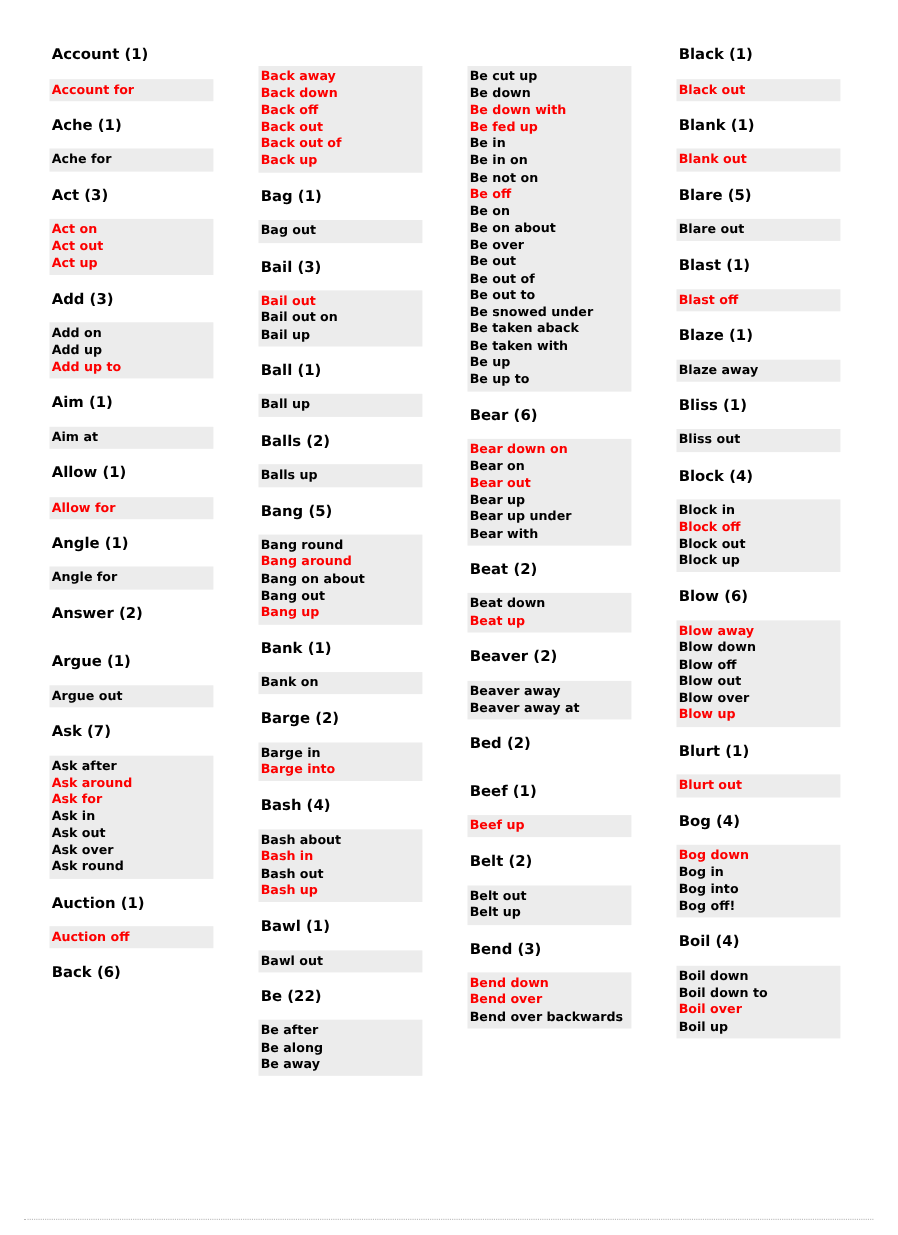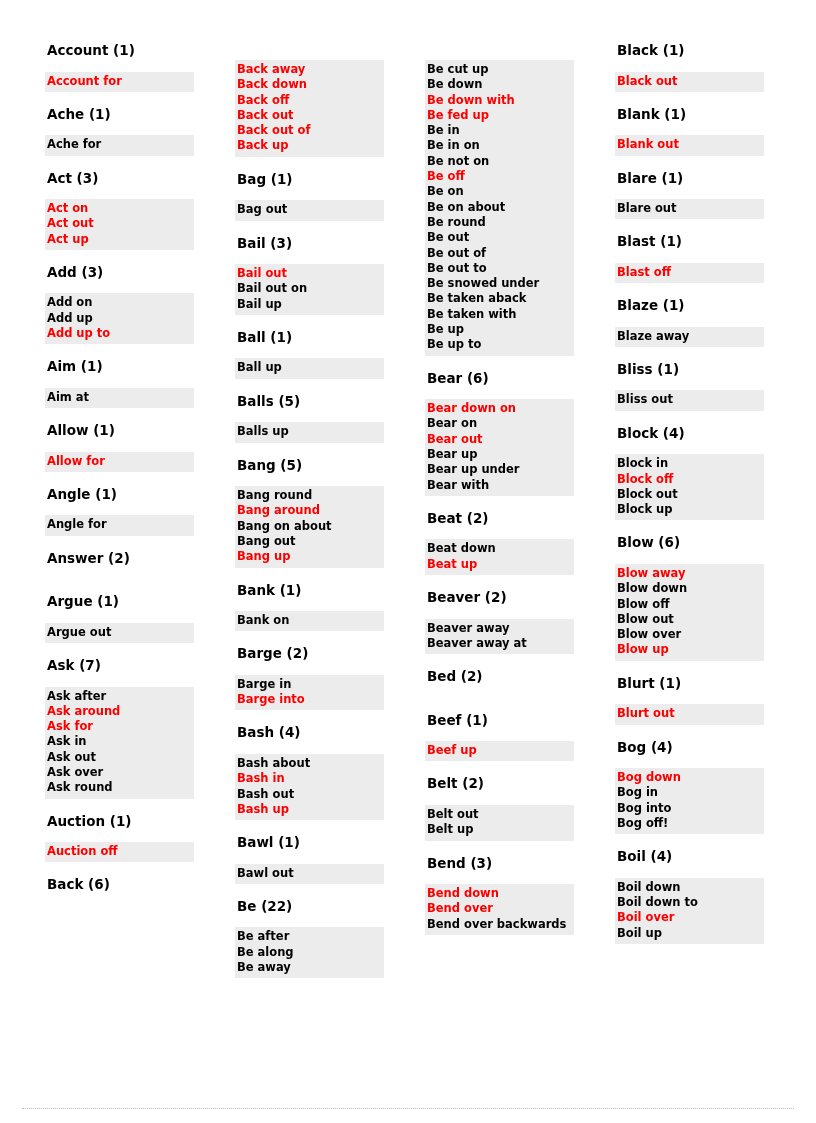--- a/index.html
+++ b/index.html
@@ -193,21 +193,21 @@
           <div class="entry">Bail out on</div>
           <div class="entry">Bail up</div>
         </div>
         <div class="heading-spacer-top"></div>
         <div class="verb-heading">Ball (1)</div>
         <div class="heading-spacer-bottom"></div>
         <div class="entry-box">
           <div class="entry">Ball up</div>
         </div>
         <div class="heading-spacer-top"></div>
-        <div class="verb-heading">Balls (5)</div>
+        <div class="verb-heading">Balls (2)</div>
         <div class="heading-spacer-bottom"></div>
         <div class="entry-box">
           <div class="entry">Balls up</div>
         </div>
         <div class="heading-spacer-top"></div>
         <div class="verb-heading">Bang (5)</div>
         <div class="heading-spacer-bottom"></div>
         <div class="entry-box">
           <div class="entry">Bang round</div>
           <div class="entry red">Bang around</div>
@@ -257,21 +257,21 @@
           <div class="entry">Be cut up</div>
           <div class="entry">Be down</div>
           <div class="entry red">Be down with</div>
           <div class="entry red">Be fed up</div>
           <div class="entry">Be in</div>
           <div class="entry">Be in on</div>
           <div class="entry">Be not on</div>
           <div class="entry red">Be off</div>
           <div class="entry">Be on</div>
           <div class="entry">Be on about</div>
-          <div class="entry">Be round</div>
+          <div class="entry">Be over</div>
           <div class="entry">Be out</div>
           <div class="entry">Be out of</div>
           <div class="entry">Be out to</div>
           <div class="entry">Be snowed under</div>
           <div class="entry">Be taken aback</div>
           <div class="entry">Be taken with</div>
           <div class="entry">Be up</div>
           <div class="entry">Be up to</div>
         </div>
         <div class="heading-spacer-top"></div>
@@ -330,21 +330,21 @@
         <div class="entry-box">
           <div class="entry red">Black out</div>
         </div>
         <div class="heading-spacer-top"></div>
         <div class="verb-heading">Blank (1)</div>
         <div class="heading-spacer-bottom"></div>
         <div class="entry-box">
           <div class="entry red">Blank out</div>
         </div>
         <div class="heading-spacer-top"></div>
-        <div class="verb-heading">Blare (1)</div>
+        <div class="verb-heading">Blare (5)</div>
         <div class="heading-spacer-bottom"></div>
         <div class="entry-box">
           <div class="entry">Blare out</div>
         </div>
         <div class="heading-spacer-top"></div>
         <div class="verb-heading">Blast (1)</div>
         <div class="heading-spacer-bottom"></div>
         <div class="entry-box">
           <div class="entry red">Blast off</div>
         </div>

